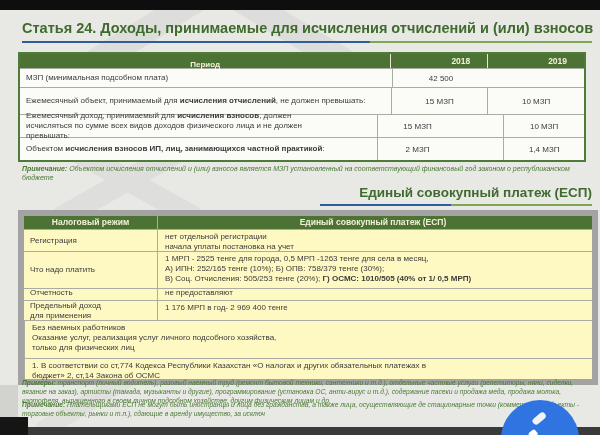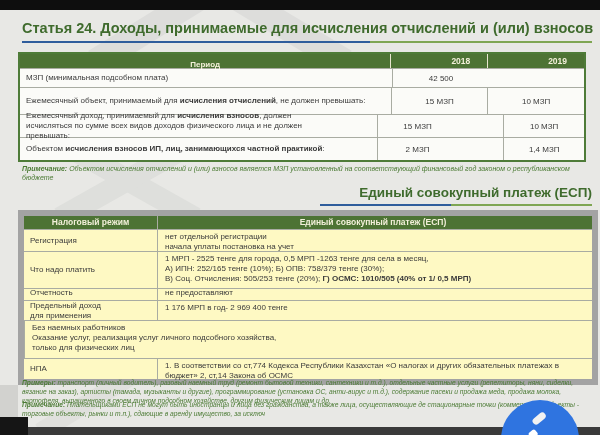--- a/index.html
+++ b/index.html
@@ -132,21 +132,20 @@
         <div class="t2-c1">Предельный доход
 для применения</div>
         <div class="t2-c2"><span>1 176 МРП в год- 2 969 400 тенге</span><b></b></div>
       </div>
       <div class="t-row h38">
         <div class="t2-c2"><span>Без наемных работников
 Оказание услуг, реализация услуг личного подсобного хозяйства,
 только для физических лиц</span><b></b></div>
       </div>
       <div class="t-row h21">
-        <div class="t2-c1">НПА</div>
         <div class="t2-c2"><span>1. В соответствии со ст,774 Кодекса Республики Казахстан «О налогах и других обязательных платежах в бюджет» 2, ст,14 Закона об ОСМС</span><b></b></div>
       </div>
     </div>
 
     <div class="examples"><b>Примеры:</b><span> транспорт (личный водитель), разовый наемный труд (ремонт бытовой техники, сантехники и т.д.), отдельные частные услуги (репетиторы, няни, сиделки, вязание на заказ), артисты (тамада, музыканты и другие), программирование (установка ОС, анти-вирус и т.д.), содержание пасеки и продажа меда, продажа молока, картофеля, выращенного в своем личном подсобном хозяйстве, другим физическим лицам и др.</span></div>
     <div class="note2"><b>Примечание:</b><span> Плательщиками ЕСП не могут быть иностранцы и лица без гражданства, а также лица, осуществляющие де стационарные точки (коммерческие объекты - торговые объекты, рынки и т.п.), сдающие в аренду имущество, за исключ</span></div>
   </div>
 
   <div class="top-bar"></div>
   <div class="bottom-bar"></div>

